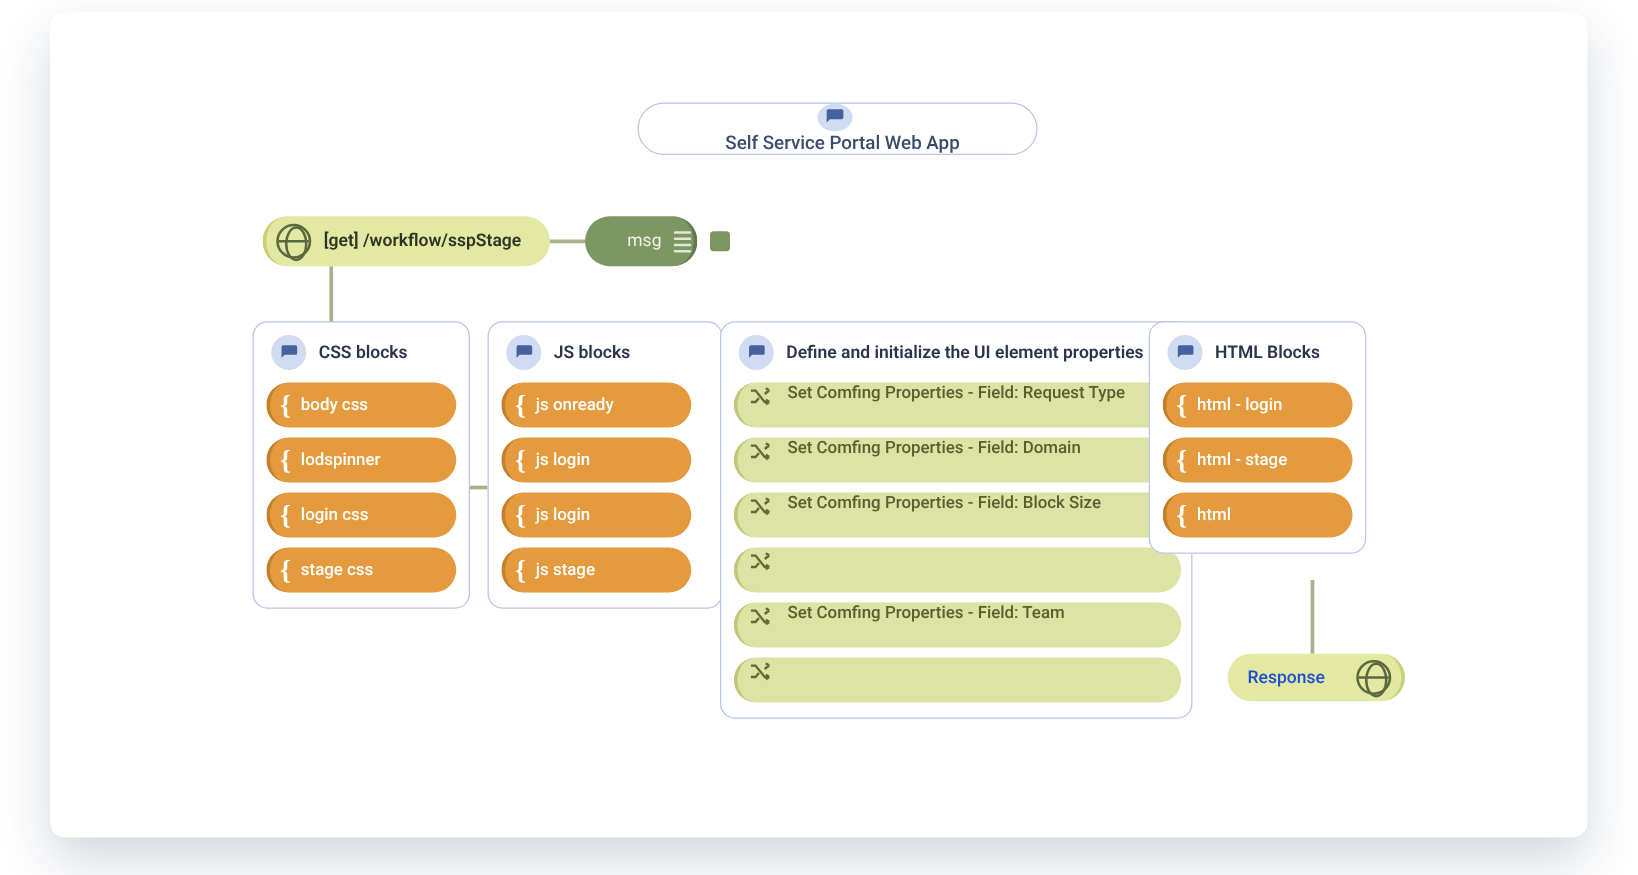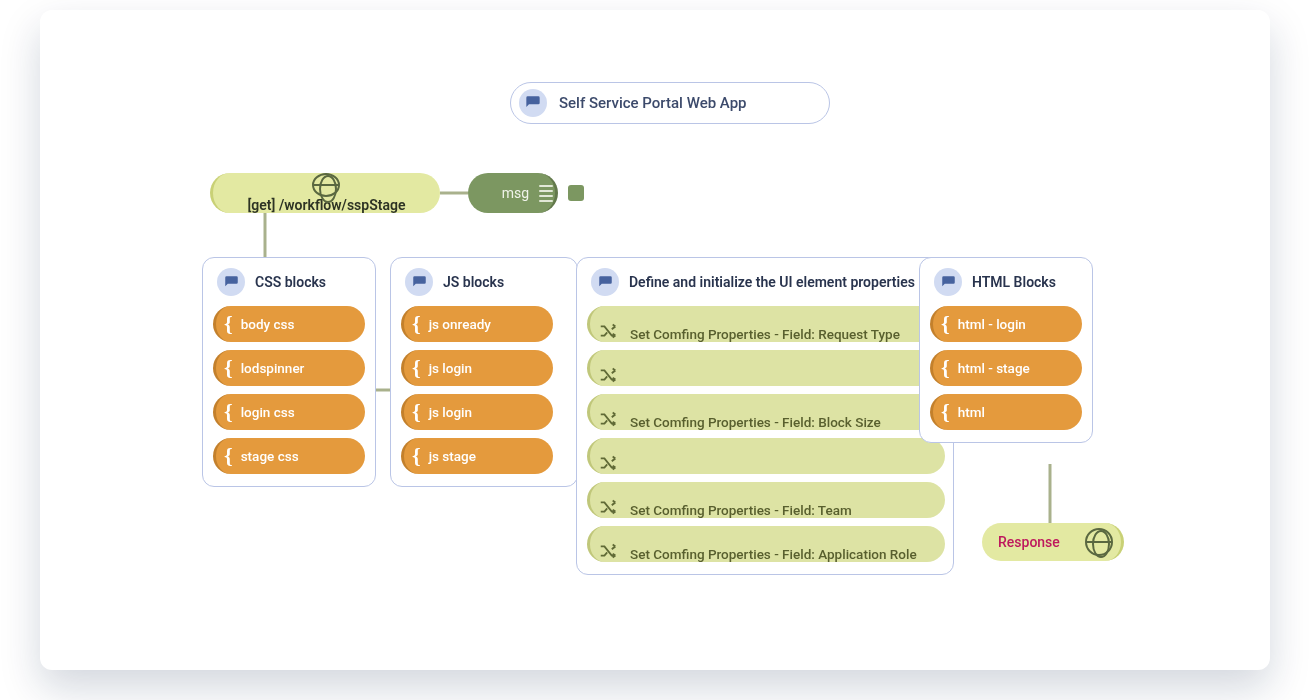--- a/index.html
+++ b/index.html
@@ -34,41 +34,42 @@
     left: 470px;
     top: 72px;
     width: 320px;
     height: 42px;
     border: 1px solid #bac5e6;
     border-radius: 21px;
     background: #ffffff;
     display: flex;
     align-items: center;
     padding-left: 8px;
+    flex-direction: column;
   }
   .title-pill .ic {
     width: 28px; height: 28px; border-radius: 50%;
     background: #d1dbf2;
     display:flex;align-items:center;justify-content:center;
     margin-right: 12px;
   }
   .title-pill .ic svg { width:16px; height:16px; fill:#46629e; }
   .title-pill .lbl { color: #3c4a6b; font-size: 15px; font-weight: 500; }
 
   
   .httpin {
     position: absolute;
     left: 170px;
     top: 163px;
     width: 230px;
     height: 40px;
     background: #e3e9a2;
     border-radius: 20px;
     border-left: 3px solid #c9d176;
-    display:flex; align-items:center;flex-direction:column;
+    display:flex; align-items:center;
   }
   .globe {
     width:28px; height:28px; border-radius:50%;
     border:2px solid #5a6840;
     margin-left:8px; margin-right:10px;
     position:relative;
     display:flex;align-items:center;justify-content:center;
   }
   .globe::before{
     content:""; position:absolute; width:100%; height:2px; background:#5a6840; top:50%; transform:translateY(-50%);
@@ -131,21 +132,21 @@
     font-family: Georgia, serif;
   }
   .onode .lbl{color:#fff; font-size:13.5px; font-weight:500;}
 
   
   .gnode{
     width: 358px; height:36px;
     background:#dde3a4;
     border-radius:18px;
     border-left:3px solid #c0c77a;
-    display:flex;align-items:flex-end;
+    display:flex;align-items:flex-start;
     margin-bottom:8px;
   }
   .gnode:last-child{margin-bottom:0;}
   .gnode .shuffle{
     margin-left:8px; margin-right:10px;
     width:22px; height:22px;
     color:#f5f7d9;
   }
   .gnode .shuffle svg{width:22px;height:22px;stroke:#606a36;fill:none;stroke-width:2;}
   .gnode .lbl{color:#585f2e; font-size:13.5px; font-weight:500;}
@@ -154,21 +155,21 @@
   .resp {
     position:absolute;
     left:942px; top:513px;
     width:142px; height:38px;
     background:#e3e9a2;
     border-radius:19px;
     border-right:3px solid #c9d176;
     display:flex; align-items:center; justify-content:space-between;
     padding:0 8px 0 16px;
   }
-  .resp .lbl{ color:#be185d; font-size:14px; font-weight:500;}
+  .resp .lbl{ color:#1d4ed8; font-size:14px; font-weight:500;}
   .resp .globe{margin:0;}
 
   
   .g-css  { left:162px;  top:247px; width:174px; }
   .g-js   { left:350px;  top:247px; width:188px; }
   .g-ui   { left:536px;  top:247px; width:378px; }
   .g-html { left:879px;  top:247px; width:174px; }
 </style>
 </head>
 <body>
@@ -278,20 +279,21 @@
     <div class="gnode">
         <span class="shuffle"><svg viewBox="0 0 24 24">
             <path d="M3 7h4l8 10h4M3 17h4l3-3.5M15 10l4-3m0 0l-3-2m3 2l-3 2M19 17l-3 2m3-2l-3-2"></path>
           </svg></span>
         <span class="lbl">Set Comfing Properties - Field: Request Type</span>
       </div>
     <div class="gnode">
         <span class="shuffle"><svg viewBox="0 0 24 24">
             <path d="M3 7h4l8 10h4M3 17h4l3-3.5M15 10l4-3m0 0l-3-2m3 2l-3 2M19 17l-3 2m3-2l-3-2"></path>
           </svg></span>
+        <span class="lbl">Set Comfing Properties - Field: Domain</span>
       </div>
     <div class="gnode">
         <span class="shuffle"><svg viewBox="0 0 24 24">
             <path d="M3 7h4l8 10h4M3 17h4l3-3.5M15 10l4-3m0 0l-3-2m3 2l-3 2M19 17l-3 2m3-2l-3-2"></path>
           </svg></span>
         <span class="lbl">Set Comfing Properties - Field: Block Size</span>
       </div>
     <div class="gnode">
         <span class="shuffle"><svg viewBox="0 0 24 24">
             <path d="M3 7h4l8 10h4M3 17h4l3-3.5M15 10l4-3m0 0l-3-2m3 2l-3 2M19 17l-3 2m3-2l-3-2"></path>
@@ -300,21 +302,20 @@
     <div class="gnode">
         <span class="shuffle"><svg viewBox="0 0 24 24">
             <path d="M3 7h4l8 10h4M3 17h4l3-3.5M15 10l4-3m0 0l-3-2m3 2l-3 2M19 17l-3 2m3-2l-3-2"></path>
           </svg></span>
         <span class="lbl">Set Comfing Properties - Field: Team</span>
       </div>
     <div class="gnode">
         <span class="shuffle"><svg viewBox="0 0 24 24">
             <path d="M3 7h4l8 10h4M3 17h4l3-3.5M15 10l4-3m0 0l-3-2m3 2l-3 2M19 17l-3 2m3-2l-3-2"></path>
           </svg></span>
-        <span class="lbl">Set Comfing Properties - Field: Application Role</span>
       </div>
   </div>
 
   <div class="group g-html">
     <div class="group-head">
       <span class="ic">
         <svg viewBox="0 0 24 24">
             <path d="M20 2H4a2 2 0 0 0-2 2v14l4-4h14a2 2 0 0 0 2-2V4a2 2 0 0 0-2-2z"></path>
           </svg>
       </span>

